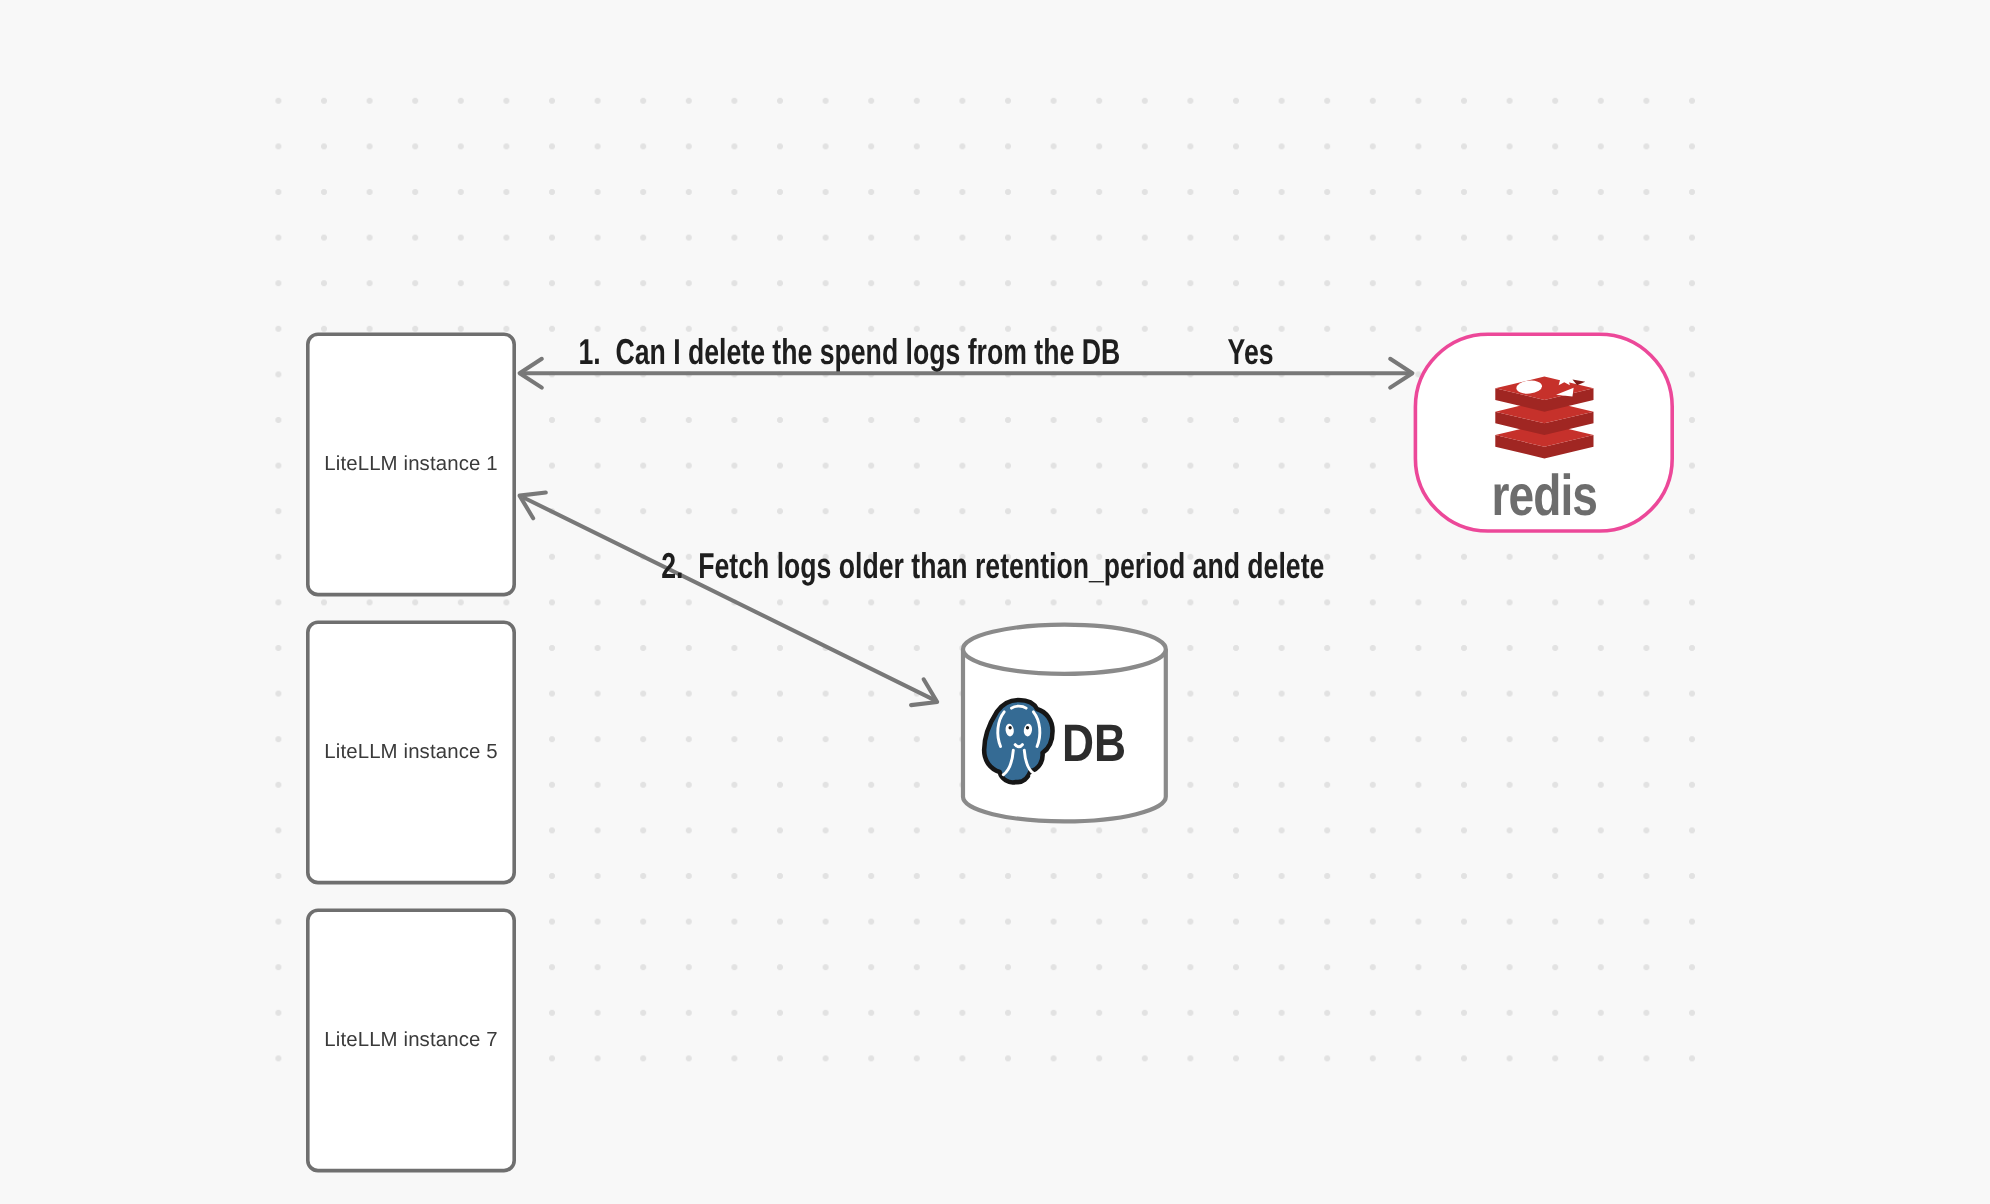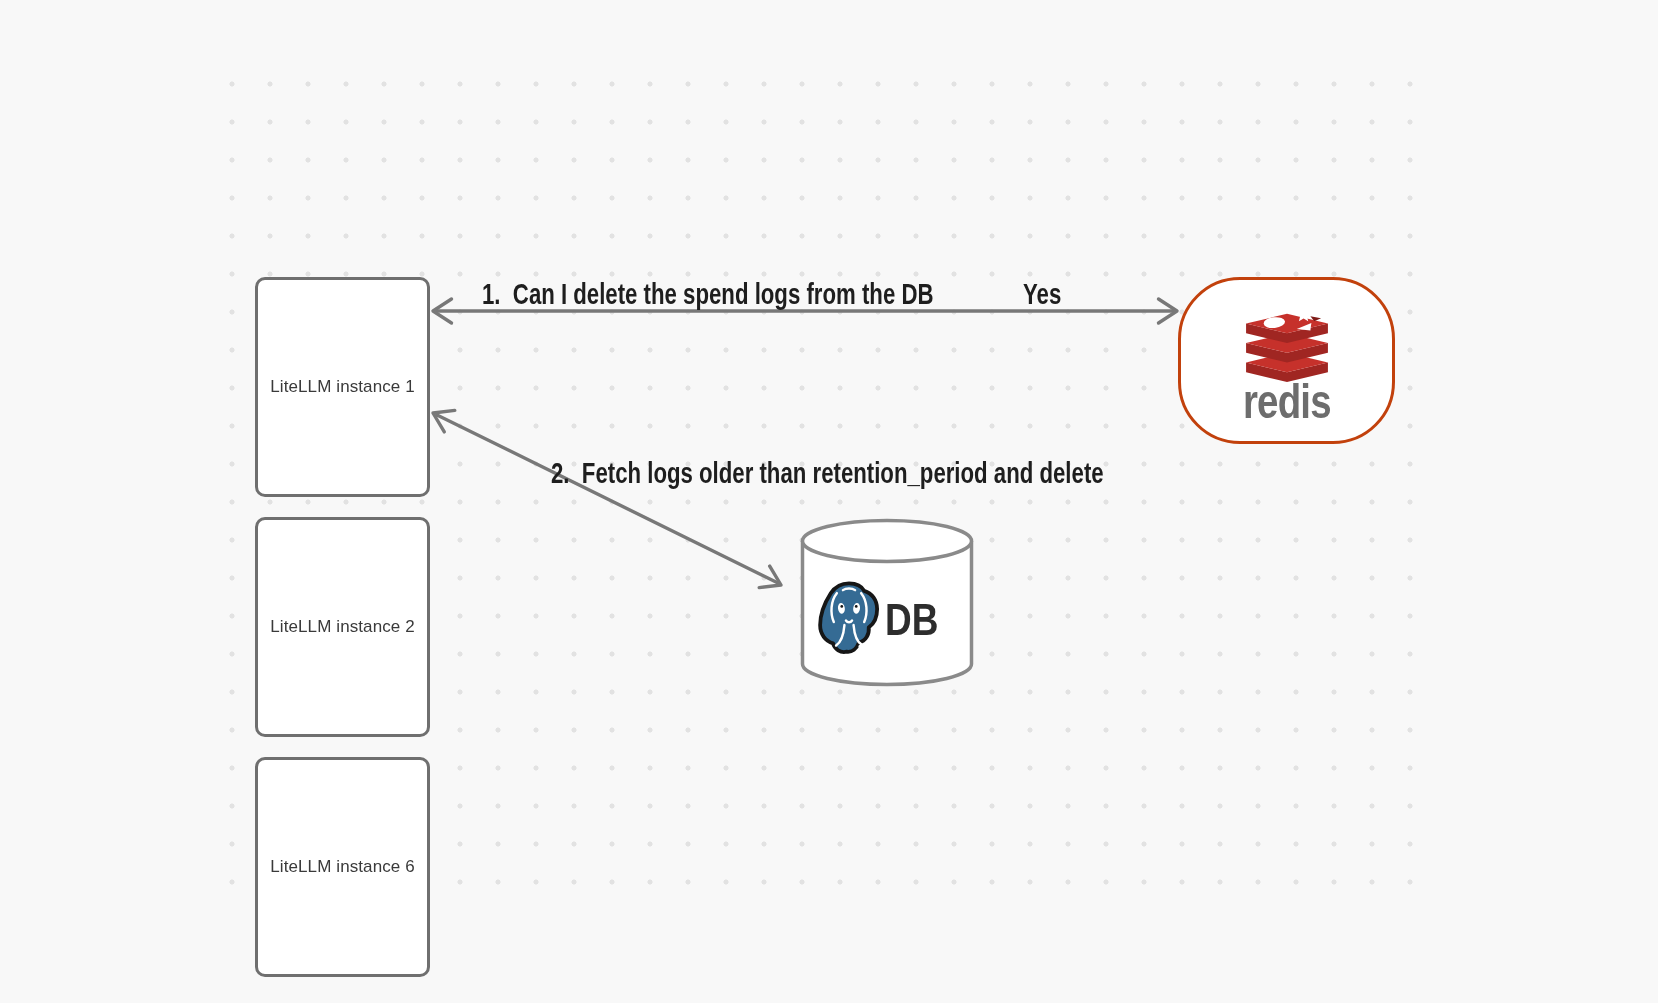--- a/index.html
+++ b/index.html
@@ -9,22 +9,22 @@
         background-image:radial-gradient(circle,#e2e2e2 2.2px,rgba(226,226,226,0) 2.9px);
         background-size:38px 38px;}
   .arrow-layer{position:absolute;left:0;top:0;width:1658px;height:1003px;pointer-events:none;}
   .arrow-layer line,.arrow-layer polyline{stroke:#787878;stroke-width:3.4;fill:none;
         stroke-linecap:round;stroke-linejoin:round;}
   .node-box{position:absolute;left:255px;width:175px;height:220px;background:#ffffff;
         border:3px solid #6f6f6f;border-radius:10px;box-sizing:border-box;
         display:flex;align-items:center;justify-content:center;}
   .node-box .node-label{font-size:17px;color:#3a3a3a;letter-spacing:.1px;}
   .redis-node{position:absolute;left:1178px;top:277px;width:217px;height:167px;background:#ffffff;
-        border:3px solid #c2410c;border-radius:62px;box-sizing:border-box;
-        display:flex;flex-direction:column;align-items:center;justify-content:flex-start;}
+        border:3px solid #ec4899;border-radius:62px;box-sizing:border-box;
+        display:flex;flex-direction:column;align-items:center;justify-content:flex-start;gap:12px;}
   .redis-word{font-weight:700;font-size:48px;line-height:44px;color:#6d6d6d;
         letter-spacing:-1px;transform:scaleX(.8);transform-origin:50% 50%;margin-top:-3px;}
   .db-group{position:absolute;left:799px;top:518px;width:176px;height:169px;text-align:right;}
   .db-text{position:absolute;left:86px;top:80px;font-size:44px;line-height:44px;font-weight:600;
         color:#2d2d2d;transform:scaleX(.84);transform-origin:0 50%;}
   .flow-label{position:absolute;font-weight:700;font-size:30px;line-height:30px;color:#1e1e1e;
         white-space:pre;transform:scaleX(.74);transform-origin:0 50%;letter-spacing:0;}
   .label-step1{left:482px;top:279px;}
   .label-yes{left:1023px;top:279px;}
   .label-step2{left:551px;top:458px;}
@@ -47,25 +47,25 @@
       <polyline points="454.8,410.4 433,413 444.3,431.9"></polyline>
       <polyline points="759.2,587.6 781,585 769.7,566.1"></polyline>
     </g>
   </svg>
 
   <div class="node-box" style="top:277px;">
     <span class="node-label">LiteLLM instance 1</span>
   </div>
 
   <div class="node-box" style="top:517px;">
-    <span class="node-label">LiteLLM instance 2</span>
+    <span class="node-label">LiteLLM instance 5</span>
   </div>
 
   <div class="node-box" style="top:757px;">
-    <span class="node-label">LiteLLM instance 6</span>
+    <span class="node-label">LiteLLM instance 7</span>
   </div>
 
   <div class="redis-node">
     <svg width="86" height="76" viewBox="0 -7 84 78" style="margin-top:27px;" xmlns="http://www.w3.org/2000/svg">
 
       <polygon points="0,50 42,60 84,50 84,60 42,70 0,60" fill="#a02622"></polygon>
       <polygon points="42,40 84,50 42,60 0,50" fill="#c6312b"></polygon>
 
       <polygon points="0,30 42,40 84,30 84,40 42,50 0,40" fill="#a02622"></polygon>
       <polygon points="42,20 84,30 42,40 0,30" fill="#c6312b"></polygon>

